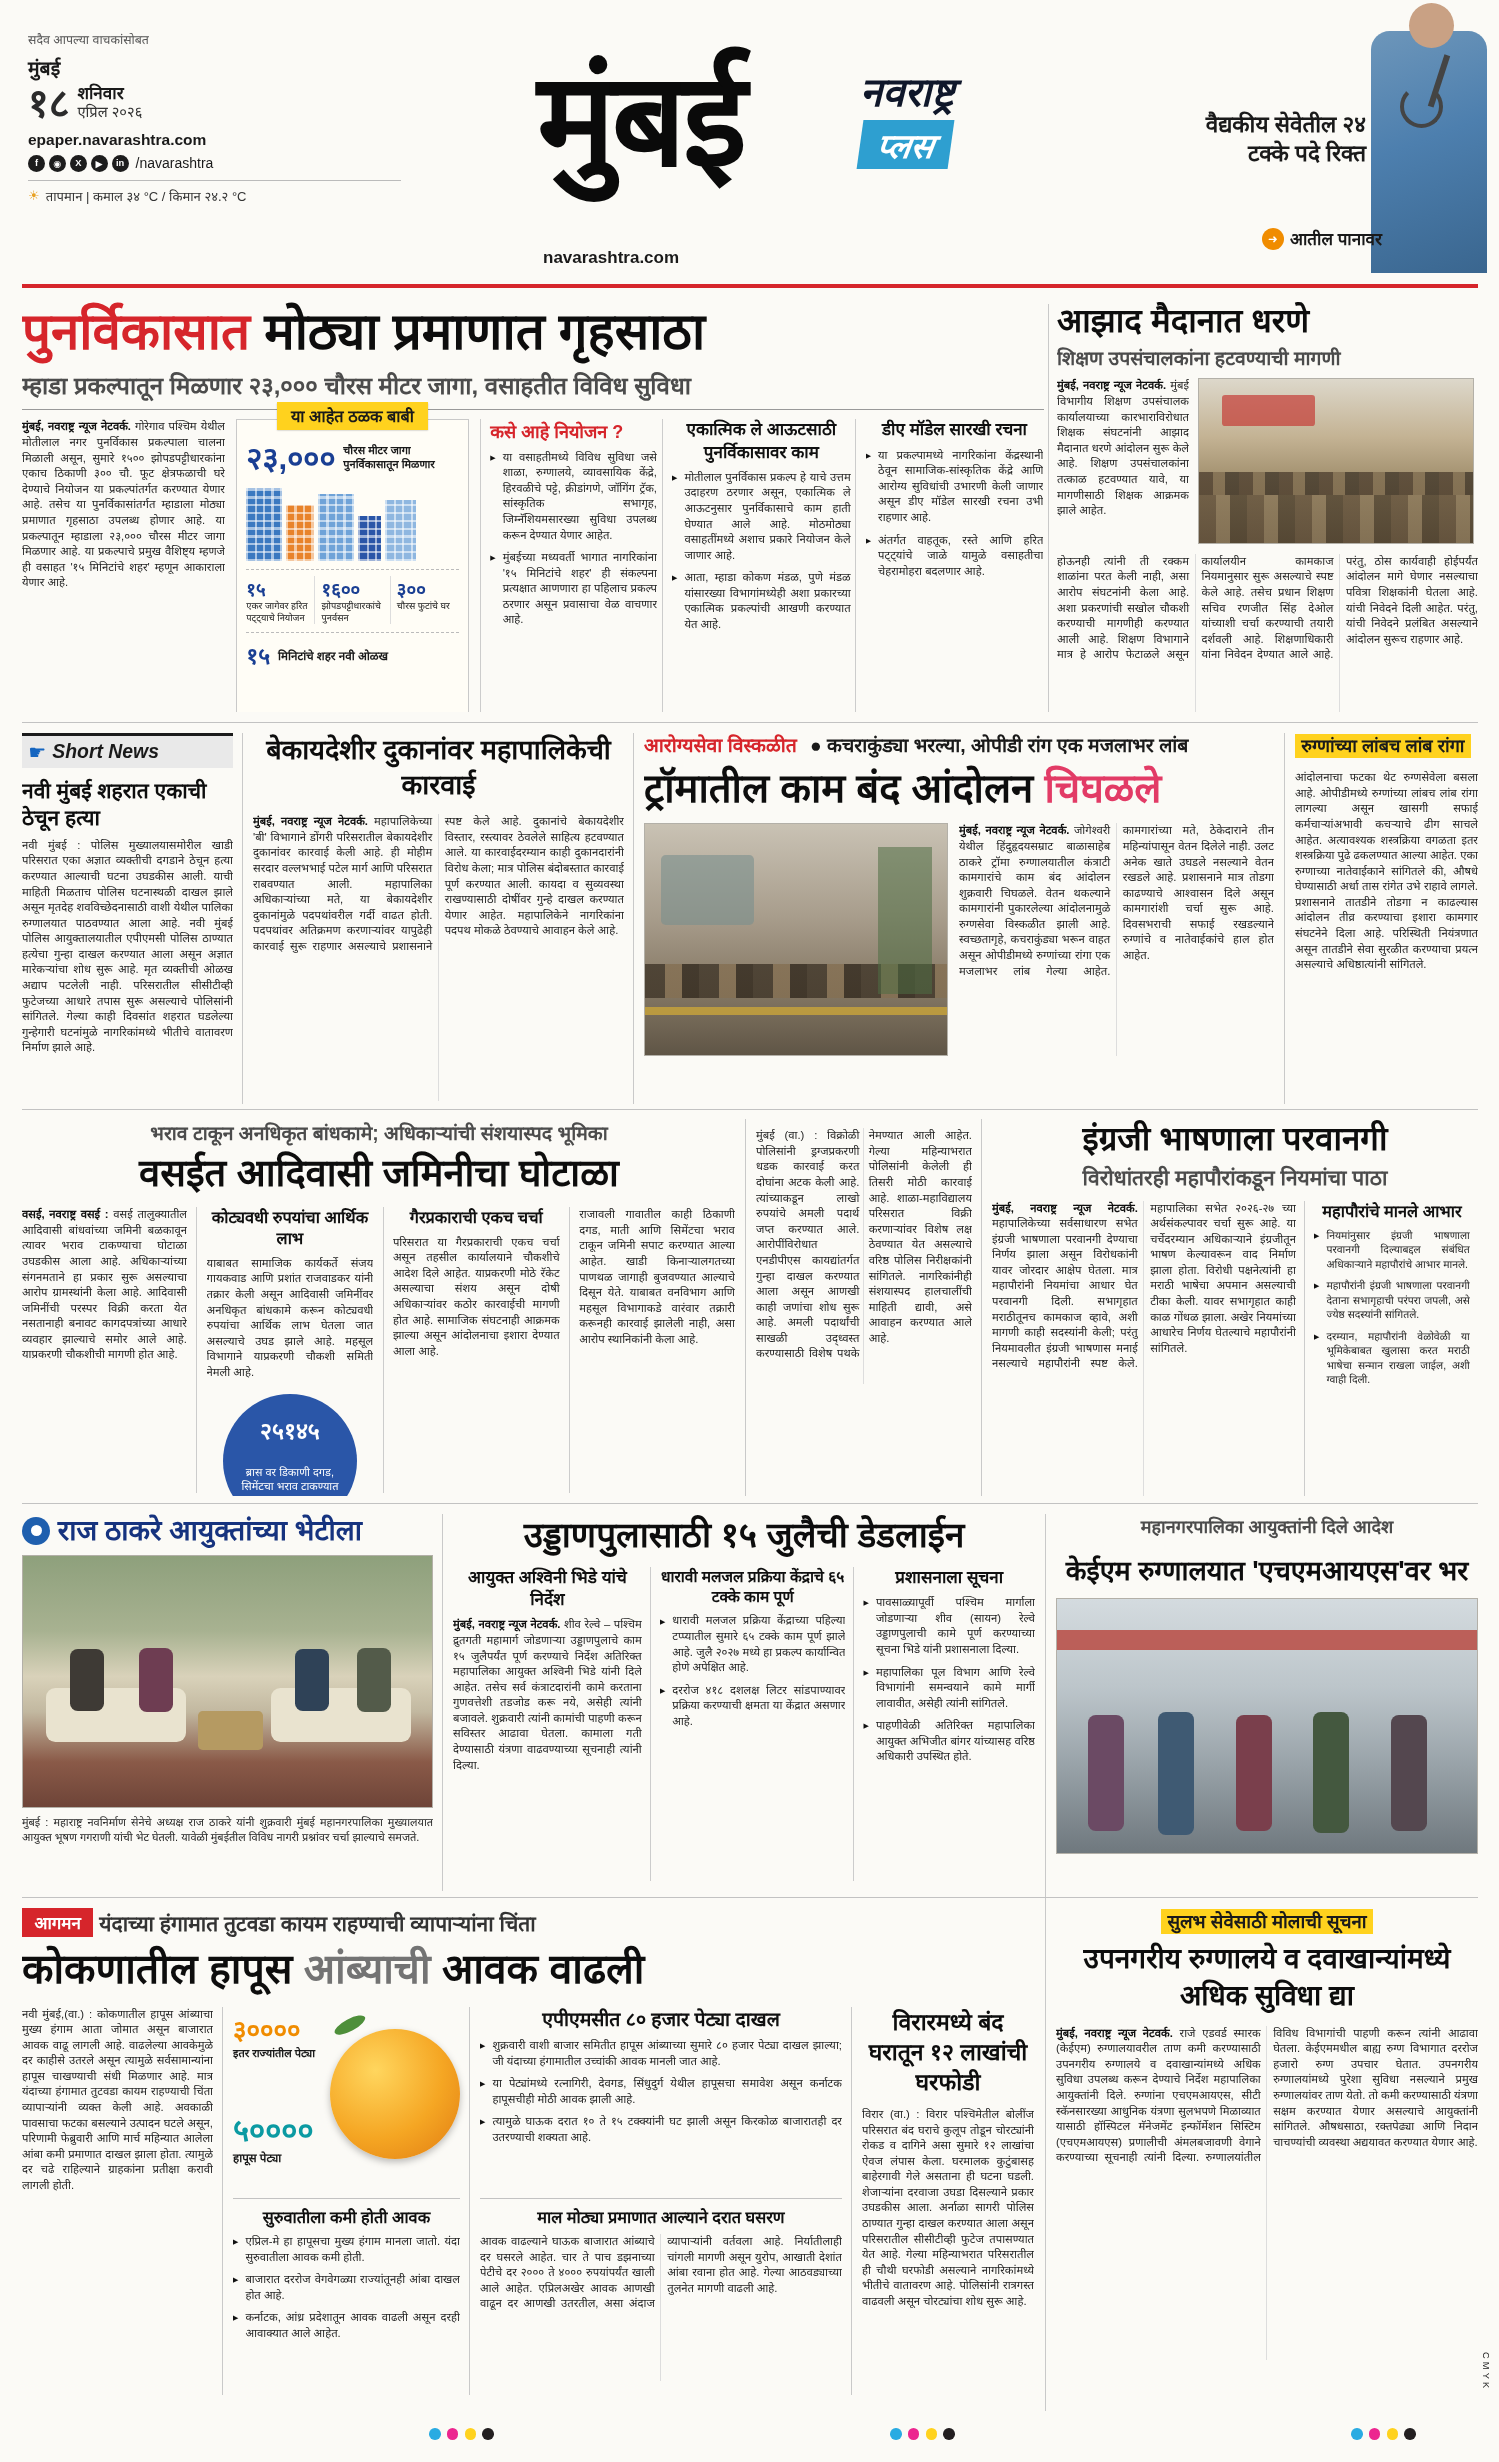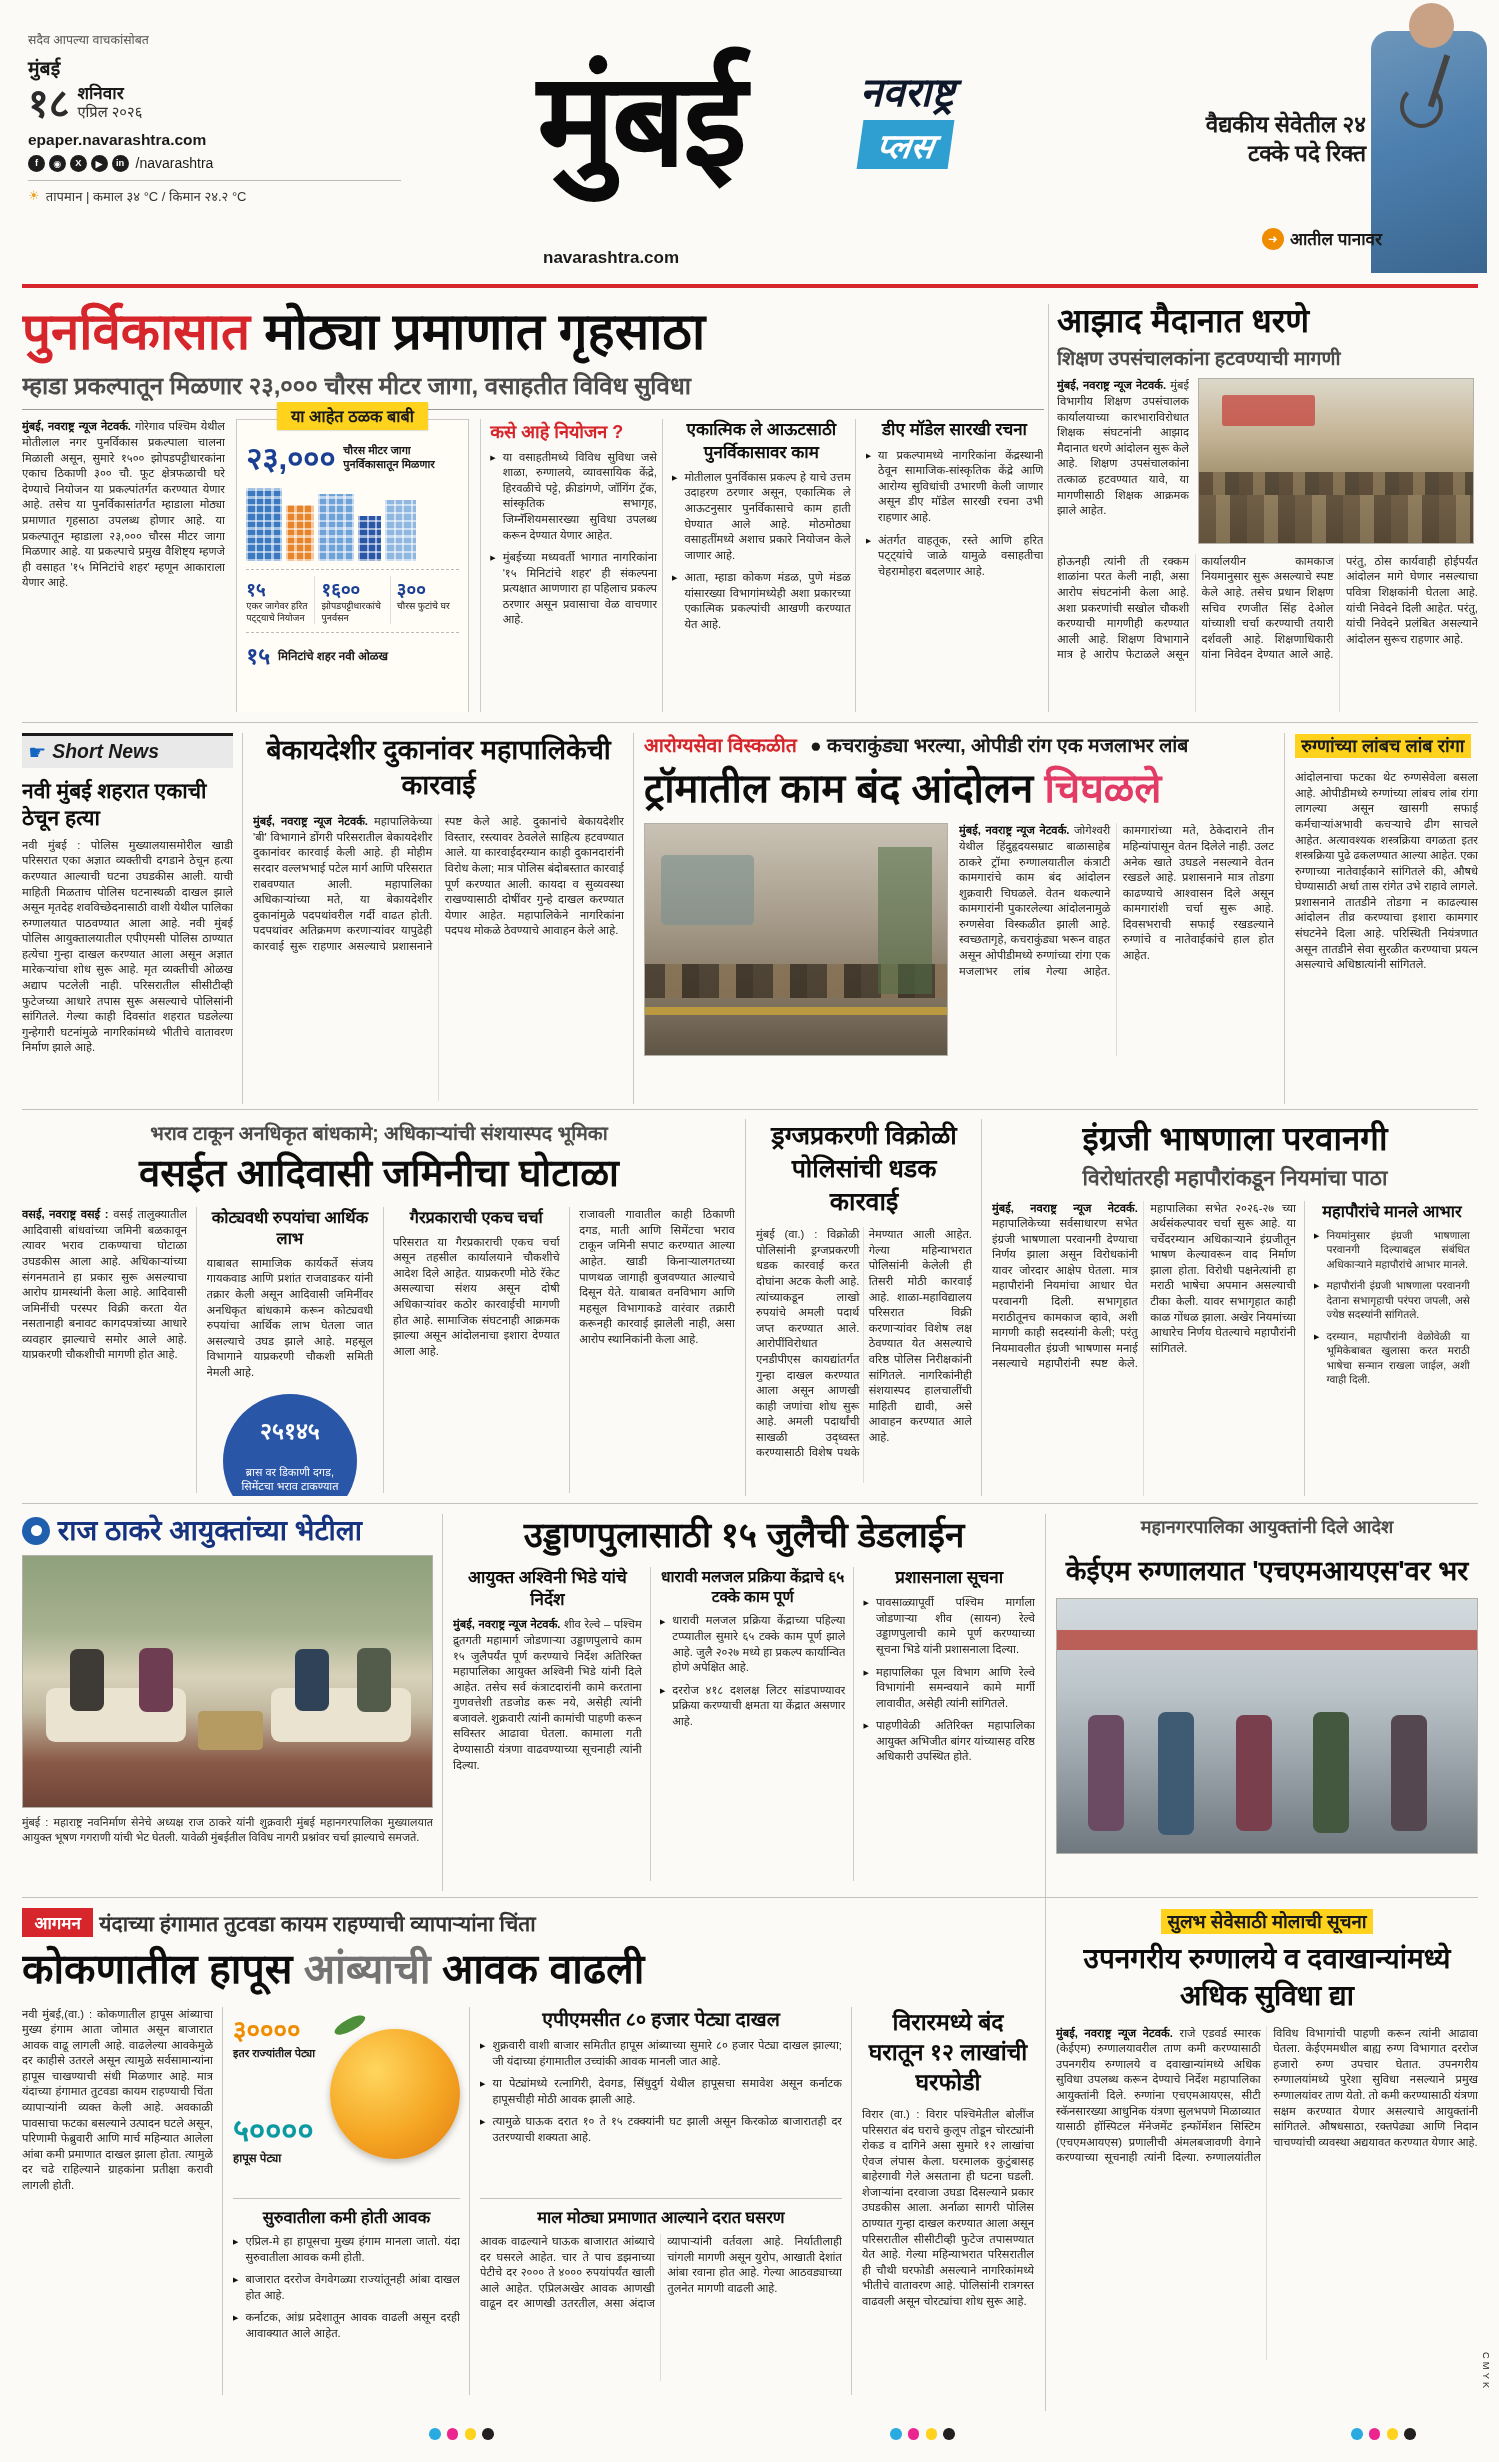--- a/index.html
+++ b/index.html
@@ -235,21 +235,20 @@
       </div>
       <div style="width:166px;margin-left:9.3px;border-left:0.8px solid #ccc;padding-left:9.3px">
         <div class="bt" style="height:286px">राजावली गावातील काही ठिकाणी दगड, माती आणि सिमेंटचा भराव टाकून जमिनी सपाट करण्यात आल्या आहेत. खाडी किनाऱ्यालगतच्या पाणथळ जागाही बुजवण्यात आल्याचे दिसून येते. याबाबत वनविभाग आणि महसूल विभागाकडे वारंवार तक्रारी करूनही कारवाई झालेली नाही, असा आरोप स्थानिकांनी केला आहे.</div>
       </div>
     </div>
   </div>
 
   <div class="vline" style="left:745px;top:1119px;height:377px"></div>
 
   <div class="abs" style="left:756px;top:1119px;width:216px;height:377px;overflow:hidden">
-    <div class="hl center" style="font-size:25px;line-height:1.32">ड्रग्जप्रकरणी विक्रोळी पोलिसांची धडक कारवाई</div>
     <div class="bt c2" style="margin-top:9.3px;height:256px;column-gap:9.3px">मुंबई (वा.) : विक्रोळी पोलिसांनी ड्रग्जप्रकरणी धडक कारवाई करत दोघांना अटक केली आहे. त्यांच्याकडून लाखो रुपयांचे अमली पदार्थ जप्त करण्यात आले. आरोपींविरोधात एनडीपीएस कायद्यांतर्गत गुन्हा दाखल करण्यात आला असून आणखी काही जणांचा शोध सुरू आहे. अमली पदार्थांची साखळी उद्ध्वस्त करण्यासाठी विशेष पथके नेमण्यात आली आहेत. गेल्या महिन्याभरात पोलिसांनी केलेली ही तिसरी मोठी कारवाई आहे. शाळा-महाविद्यालय परिसरात विक्री करणाऱ्यांवर विशेष लक्ष ठेवण्यात येत असल्याचे वरिष्ठ पोलिस निरीक्षकांनी सांगितले. नागरिकांनीही संशयास्पद हालचालींची माहिती द्यावी, असे आवाहन करण्यात आले आहे.</div>
   </div>
 
   <div class="vline" style="left:981px;top:1119px;height:377px"></div>
 
   <div class="abs" style="left:992px;top:1119px;width:486px;height:377px;overflow:hidden">
     <div class="hl center" style="font-size:33px">इंग्रजी भाषणाला परवानगी</div>
     <div class="kick center" style="font-size:21px;margin-top:4.7px">विरोधांतरही महापौरांकडून नियमांचा पाठा</div>
     <div style="display:flex;margin-top:9.3px;height:295px">
       <div class="bt c2" style="width:304px;height:100%">

